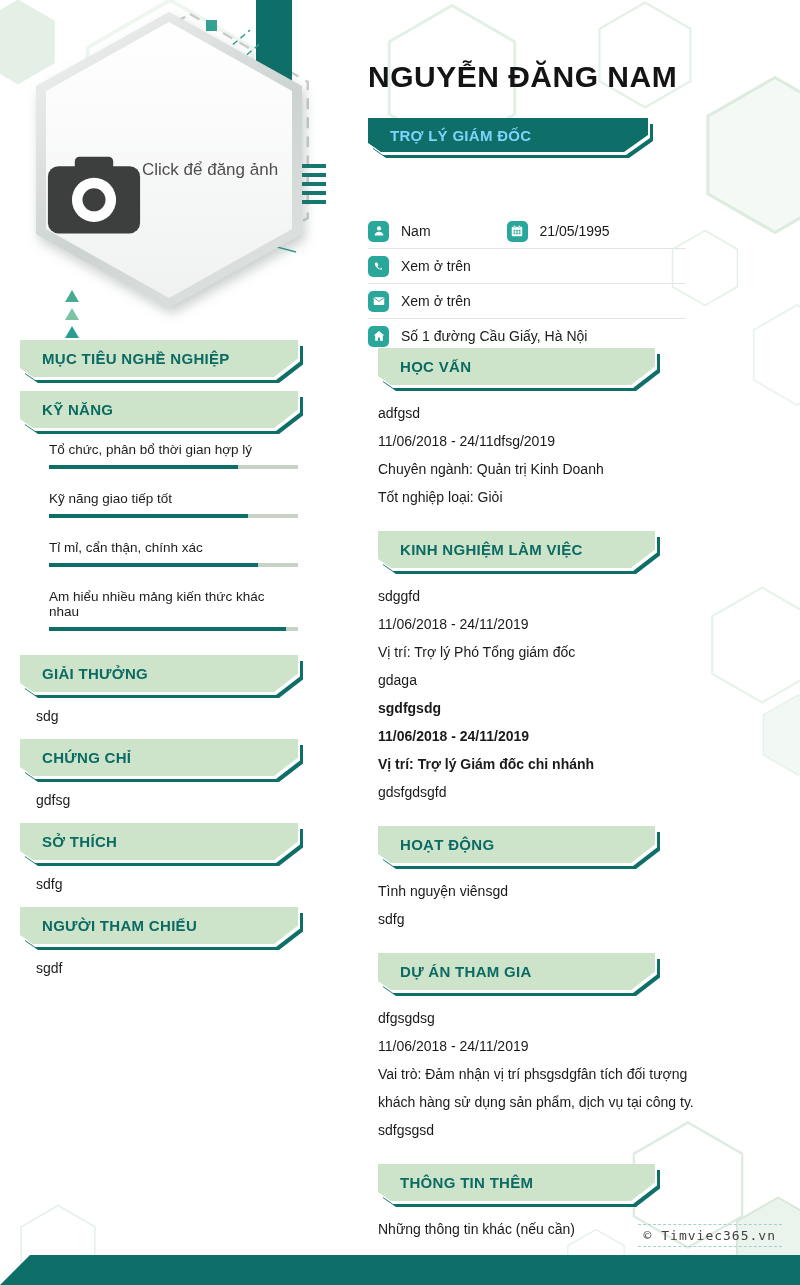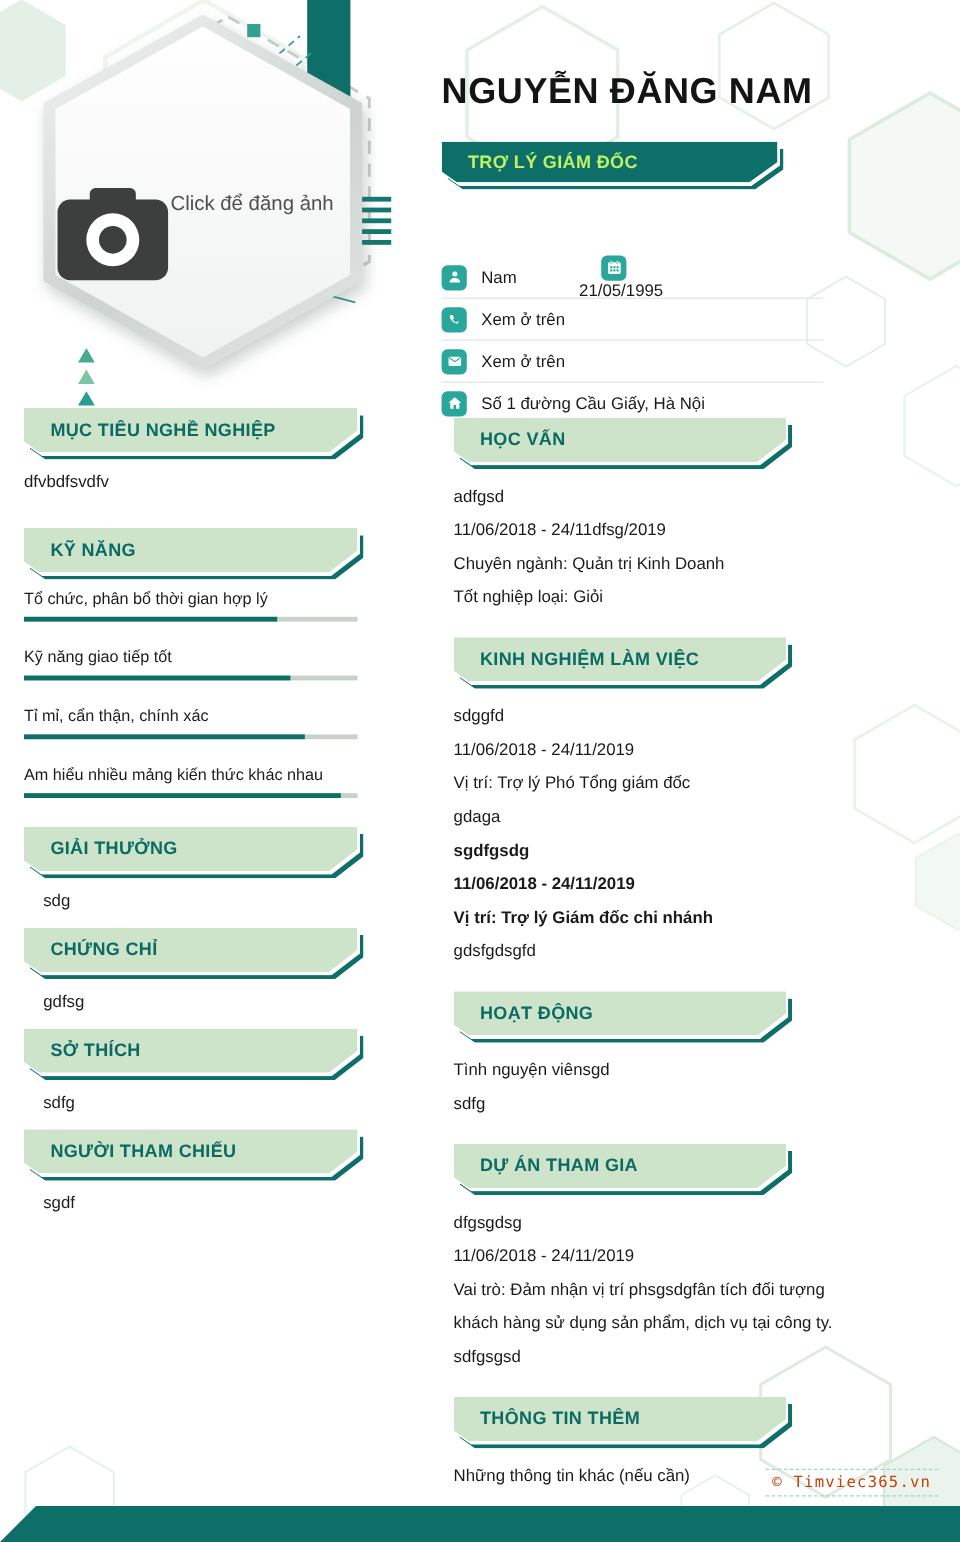--- a/index.html
+++ b/index.html
@@ -33,60 +33,60 @@
   .banner, .banner-shadow, .banner-gap {
     position:absolute; inset:0;
     clip-path: polygon(0 0, 100% 0, 100% 50%, calc(100% - 24px) 100%, 13px 100%, 0 calc(100% - 9px));
   }
   .banner-shadow { background:#0d6f68; transform:translate(5px,6px); }
   .banner-gap { background:#ffffff; transform:translate(2px,3px); }
   .banner {
     background:#cde3ca; color:#0b6b63; display:flex; align-items:center;
     padding-left:22px; font-size:15px; font-weight:bold; letter-spacing:.3px;
   }
-  .banner.dark { background:#0d6f68; color:#bef264; }
+  .banner.dark { background:#0d6f68; color:#7dd3fc; }
   .job-banner { width:280px; height:34px; margin-bottom:64px; }
 
   
   .pi-row { display:flex; align-items:center; height:30px;gap:32px; }
   .pi-item { display:flex; align-items:center; }
-  .pi-item + .pi-item { margin-left:20px;flex-direction:column; }
+  .pi-item + .pi-item { margin-left:44px; }
   .pi-icon {
     width:21px; height:21px; border-radius:5px; background:#2aa79b;
     display:inline-flex; align-items:center; justify-content:center; margin-right:12px; flex:0 0 auto;
   }
   .pi-text { font-size:14px; color:#1a1a1a; }
   .pi-sep { width:318px; border-bottom:1px solid #e4e4e4; margin:2px 0; }
 
   
   .left-col  { position:absolute; left:20px;  top:340px; width:278px; z-index:2; }
   .right-col { position:absolute; left:378px; top:348px; width:346px; z-index:2; }
   .right-col .banner-wrap { width:277px; }
 
   .ltext { font-size:14px; line-height:20px; margin:2px 16px 13px; color:#1c1c1c; }
   .ltext.obj { margin:12px 0 29px; }
 
-  .skills { margin-bottom:24px; }
+  .skills { margin-bottom:24px;margin-left:29px; }
   .skill { margin-bottom:22px; }
   .skill-label { font-size:13.5px; color:#1c1c1c; margin-bottom:8px; }
   .skill-track { position:relative; height:4px; background:#c8d3c8; }
   .skill-fill { position:absolute; left:0; top:0; bottom:0; background:#0d6f68; }
 
   .rsection { margin-bottom:20px; }
   .rline { margin:0; font-size:14px; line-height:28px; color:#1a1a1a; }
   .rline.bold { font-weight:bold; }
 
   
   .footer {
     position:absolute; left:0; bottom:0; width:800px; height:30px; background:#0d6f68; z-index:2;
     clip-path: polygon(30px 0, 800px 0, 800px 30px, 0 30px);
   }
   .copyright {
     position:absolute; right:18px; bottom:38px; z-index:2;
-    font-family:"DejaVu Sans Mono", monospace; font-size:13px; letter-spacing:1px; color:#c2410c;
+    font-family:"DejaVu Sans Mono", monospace; font-size:13px; letter-spacing:1px; color:#404040;
     border-top:1px dashed #9fd3cc; border-bottom:1px dashed #9fd3cc; padding:3px 6px;
   }
 </style>
 </head>
 <body>
 
 <div class="page">
 
   <svg class="bg-svg" width="800" height="1285" viewBox="0 0 800 1285" aria-hidden="true">
     <defs>
@@ -221,21 +221,20 @@
   <div class="left-col">
 
     <section>
       <div class="banner-wrap">
         <div class="banner-shadow"></div>
         <div class="banner-gap"></div>
         <div class="banner">
             <span>MỤC TIÊU NGHỀ NGHIỆP</span>
           </div>
       </div>
-      <p class="ltext obj">dfvbdfsvdfv</p>
     </section>
 
     <section>
       <div class="banner-wrap">
         <div class="banner-shadow"></div>
         <div class="banner-gap"></div>
         <div class="banner">
             <span>KỸ NĂNG</span>
           </div>
       </div>

